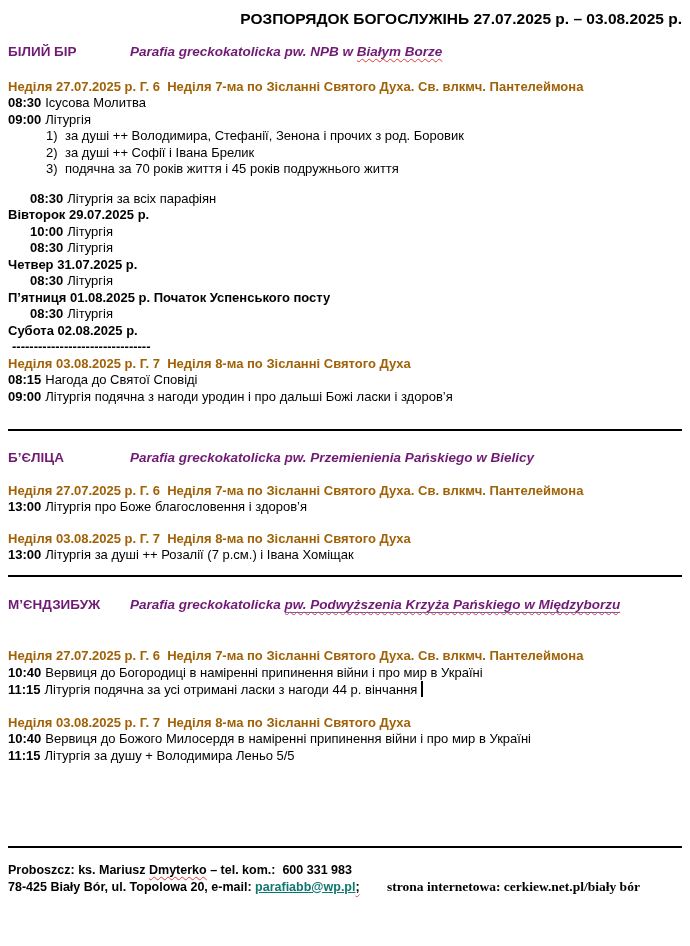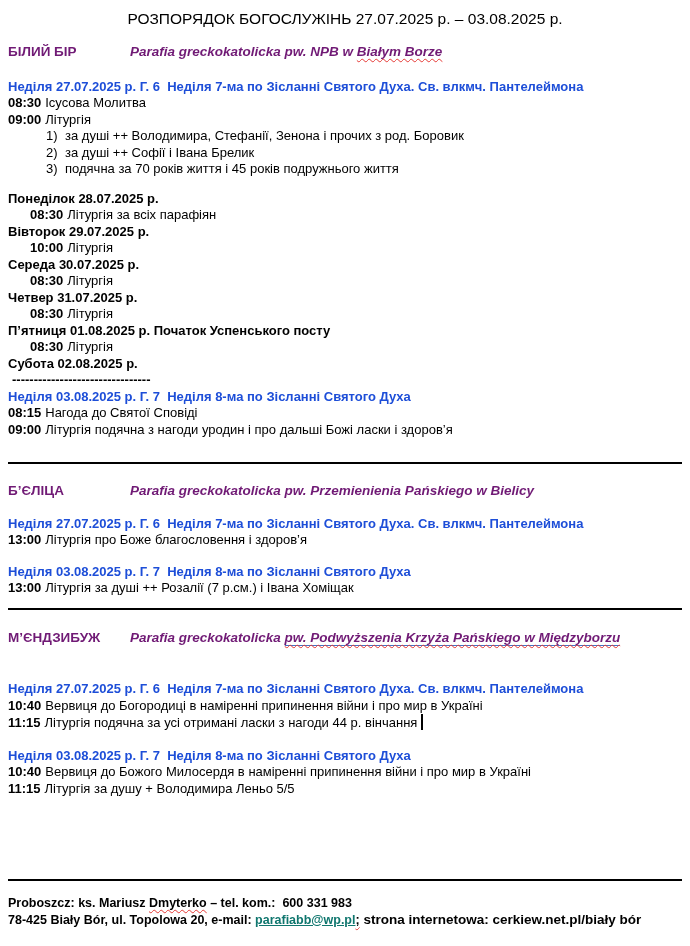--- a/index.html
+++ b/index.html
@@ -3,38 +3,38 @@
 <meta charset="utf-8">
 <style>
   html,body{margin:0;padding:0;background:#fff;}
   body{
     width:690px;height:946px;overflow:hidden;
     font-family:"Liberation Sans","DejaVu Sans",sans-serif;
     font-size:13px;line-height:16.5px;color:#000;
   }
   .page{padding:9px 8px 0 8px;box-sizing:border-box;width:690px;}
   [data-bind]{white-space:pre-wrap;}
-  .title{text-align:center;font-weight:normal;font-size:15.5px;line-height:19px;}
+  .title{text-align:right;font-weight:bold;font-size:15.5px;line-height:19px;}
   .sec-header{font-weight:bold;font-size:13.5px;line-height:16.5px;color:#701a75;}
   .loc{display:inline-block;min-width:122px;}
   .parish{font-style:italic;}
-  .red{color:#1d4ed8;font-weight:bold;}
+  .red{color:#a16207;font-weight:bold;}
   .line .t{font-weight:bold;margin-right:4px;}
   .day{font-weight:bold;}
   .indent{padding-left:22px;}
   .li{padding-left:38px;}
   .li .marker{display:inline-block;min-width:19px;}
   .dashes{font-weight:bold;padding-left:4px;}
   .wavy{text-decoration:underline wavy #E53935;text-decoration-thickness:1px;text-underline-offset:2px;text-decoration-skip-ink:none;}
   .u-wavy{border-bottom:1.5px solid #4472C4;text-decoration:underline wavy #E53935;text-decoration-thickness:1px;text-underline-offset:2px;text-decoration-skip-ink:none;}
   .rule{border:none;border-top:2px solid #000;margin:0;}
   .caret{display:inline-block;width:1.5px;height:16px;background:#000;vertical-align:-3px;margin-left:4px;}
   .footer{text-align:left;font-weight:bold;font-size:12.5px;line-height:15.5px;}
   .email{color:#0f766e;text-decoration:underline;cursor:pointer;margin-top:20px;}
-  .serif{font-family:Liberation Sans, sans-serif;font-size:13.5px;}
+  .serif{font-family:Liberation Serif, serif;font-size:13.5px;margin-left:24px;}
   .sp{width:100%;}
 </style>
 </head>
 <body>
 
 <div class="page">
 
   <div class="title" data-bind="title">РОЗПОРЯДОК БОГОСЛУЖІНЬ 27.07.2025 р. – 03.08.2025 р.</div>
   <div class="sp" style="height:16px"></div>
 
@@ -42,25 +42,23 @@
   <div class="sp" style="height:18px"></div>
 
   <div class="red" data-bind="sections.0.sunday1.heading">Неділя 27.07.2025 р. Г. 6  Неділя 7-ма по Зісланні Святого Духа. Св. влкмч. Пантелеймона</div>
   <div class="line"><span class="t" data-bind="sections.0.sunday1.items.0.time">08:30</span><span data-bind="sections.0.sunday1.items.0.text">Ісусова Молитва</span></div>
   <div class="line"><span class="t" data-bind="sections.0.sunday1.items.1.time">09:00</span><span data-bind="sections.0.sunday1.items.1.text">Літургія</span></div>
   <div class="li"><span class="marker" data-bind="sections.0.sunday1.intentions.0.n">1)</span><span data-bind="sections.0.sunday1.intentions.0.text">за душі ++ Володимира, Стефанії, Зенона і прочих з род. Боровик</span></div>
   <div class="li"><span class="marker" data-bind="sections.0.sunday1.intentions.1.n">2)</span><span data-bind="sections.0.sunday1.intentions.1.text">за душі ++ Софії і Івана Брелик</span></div>
   <div class="li"><span class="marker" data-bind="sections.0.sunday1.intentions.2.n">3)</span><span data-bind="sections.0.sunday1.intentions.2.text">подячна за 70 років життя і 45 років подружнього життя</span></div>
   <div class="sp" style="height:13px"></div>
 
-  <div class="day" data-bind="sections.0.weekdays.0.day">Понеділок 28.07.2025 р.</div>
   <div class="line indent"><span class="t" data-bind="sections.0.weekdays.0.time">08:30</span><span data-bind="sections.0.weekdays.0.text">Літургія за всіх парафіян</span></div>
   <div class="day" data-bind="sections.0.weekdays.1.day">Вівторок 29.07.2025 р.</div>
   <div class="line indent"><span class="t" data-bind="sections.0.weekdays.1.time">10:00</span><span data-bind="sections.0.weekdays.1.text">Літургія</span></div>
-  <div class="day" data-bind="sections.0.weekdays.2.day">Середа 30.07.2025 р.</div>
   <div class="line indent"><span class="t" data-bind="sections.0.weekdays.2.time">08:30</span><span data-bind="sections.0.weekdays.2.text">Літургія</span></div>
   <div class="day" data-bind="sections.0.weekdays.3.day">Четвер 31.07.2025 р.</div>
   <div class="line indent"><span class="t" data-bind="sections.0.weekdays.3.time">08:30</span><span data-bind="sections.0.weekdays.3.text">Літургія</span></div>
   <div class="day" data-bind="sections.0.weekdays.4.day">П’ятниця 01.08.2025 р. Початок Успенського посту</div>
   <div class="line indent"><span class="t" data-bind="sections.0.weekdays.4.time">08:30</span><span data-bind="sections.0.weekdays.4.text">Літургія</span></div>
   <div class="day" data-bind="sections.0.weekdays.5.day">Субота 02.08.2025 р.</div>
 
   <div class="dashes" data-bind="sections.0.divider_dashes">--------------------------------</div>
 
   <div class="red" data-bind="sections.0.sunday2.heading">Неділя 03.08.2025 р. Г. 7  Неділя 8-ма по Зісланні Святого Духа</div>

